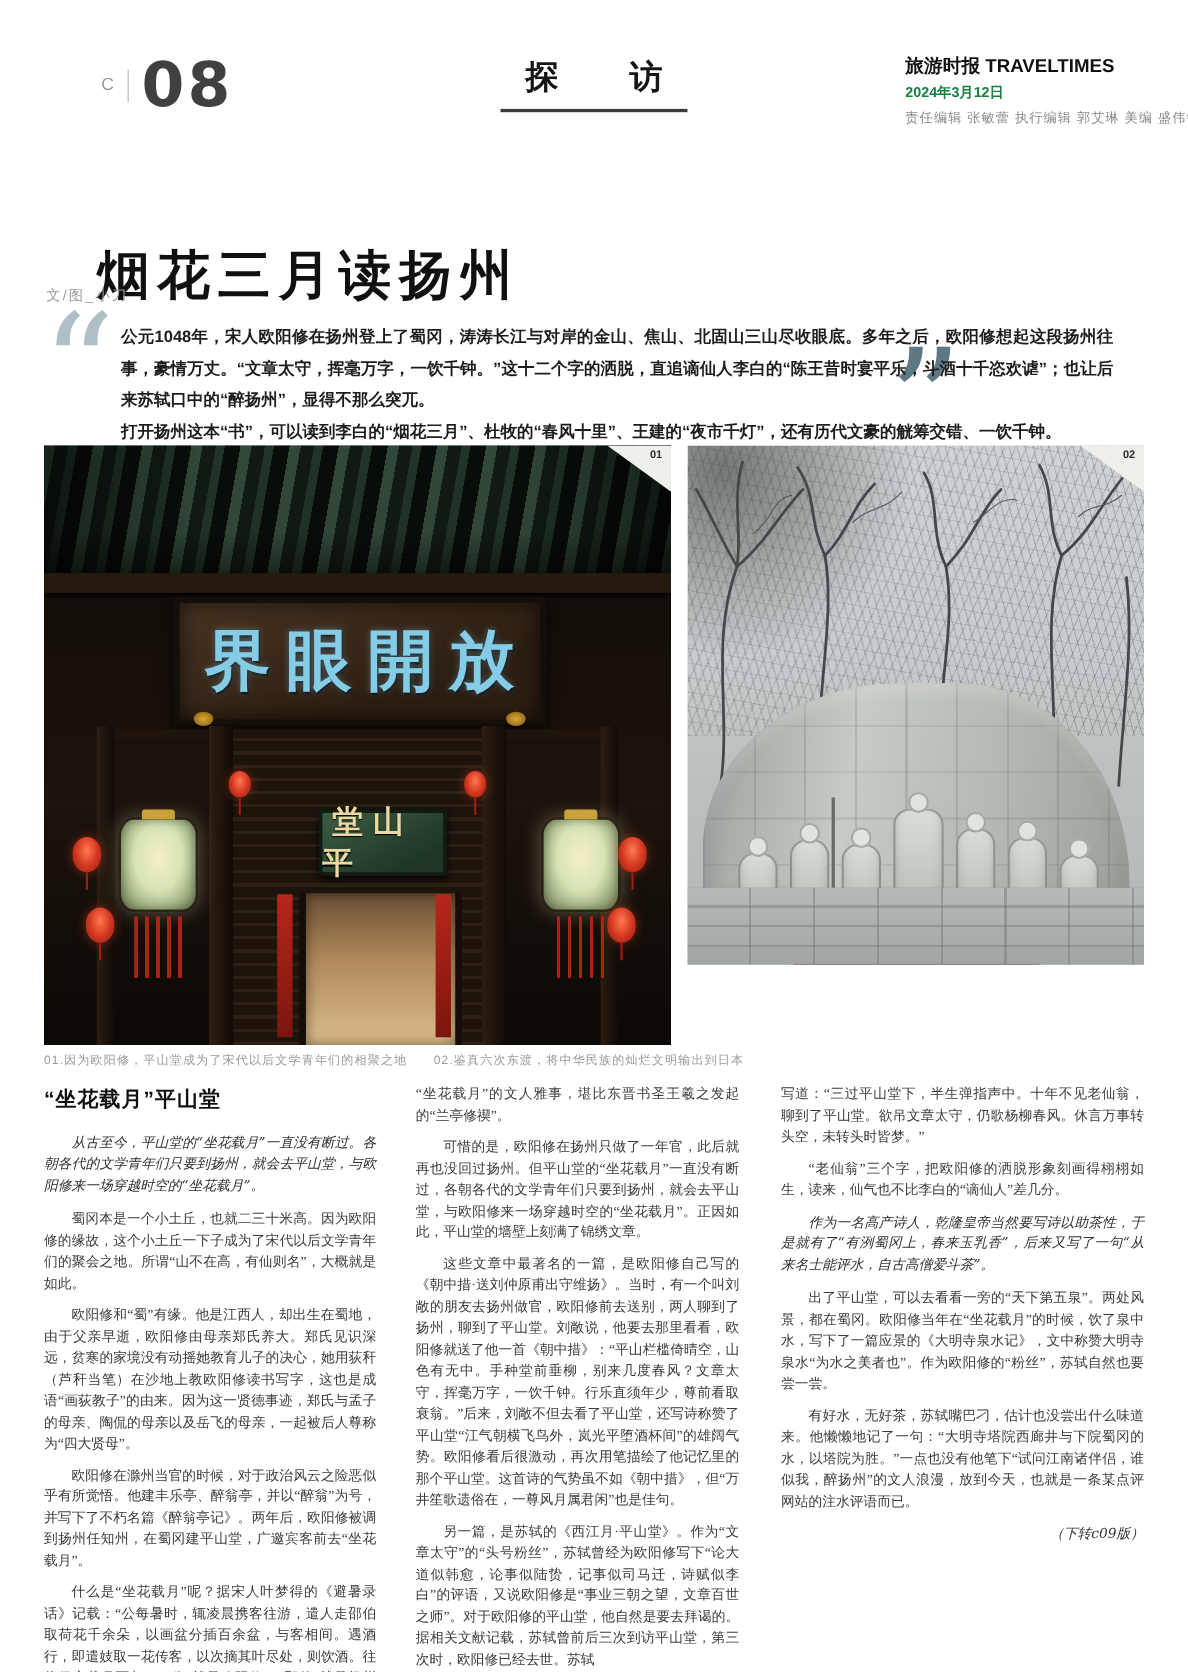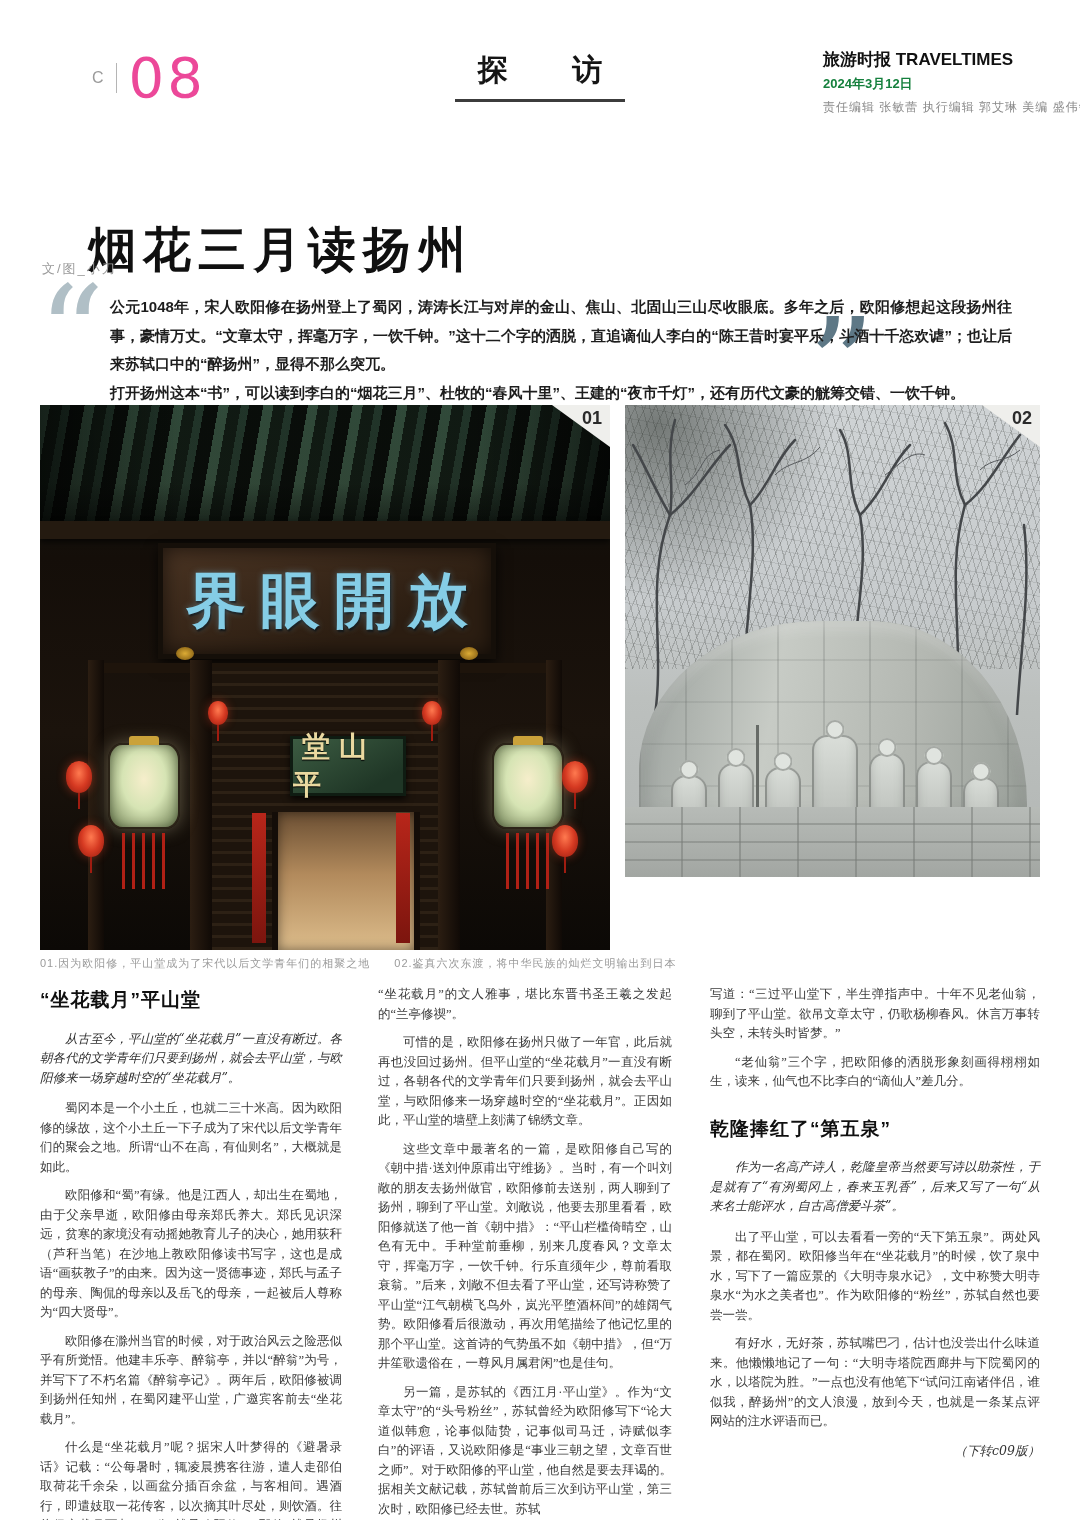--- a/index.html
+++ b/index.html
@@ -3,21 +3,21 @@
 <meta charset="utf-8">
 <style>
   html,body{margin:0;padding:0;background:#e9e9e9;}
   #page{position:relative;width:1080px;height:1520px;background:#ffffff;margin:0 auto;
         overflow:hidden;font-family:"Liberation Sans",sans-serif;color:#222;}
 
   
   .pageno-block{position:absolute;left:92px;top:50px;display:flex;align-items:center;gap:12px;}
   .section-code{font-size:16px;color:#9a9a9a;}
   .pageno-divider{width:1px;height:30px;background:#b5b5b5;}
-  .pageno{font-size:56px;font-weight:400;color:#ec4899;font-family:"DejaVu Sans",sans-serif;letter-spacing:3px;line-height:1;}
+  .pageno{font-size:56px;font-weight:700;color:#404040;font-family:"DejaVu Sans",sans-serif;letter-spacing:3px;line-height:1;}
   .section-title{position:absolute;left:50%;transform:translateX(-50%);top:50px;
         font-size:30px;font-weight:700;color:#151515;letter-spacing:28px;text-indent:28px;white-space:nowrap;text-align:right;}
   .section-underline{position:absolute;left:50%;transform:translateX(-50%);top:99px;width:170px;height:3px;background:#3c3c3c;}
   .masthead{position:absolute;left:823px;top:48px;width:230px;}
   .masthead-line1{font-size:17px;font-weight:700;color:#111;white-space:nowrap;}
   .masthead-line1 .en-light{font-weight:700;}
   .masthead-date{font-size:13px;font-weight:700;color:#15803d;margin-top:4px;}
   .masthead-editors{font-size:12px;color:#8a8a8a;margin-top:6px;letter-spacing:1px;white-space:nowrap;}
 
   
@@ -31,21 +31,21 @@
   .lead p{margin:0;}
   .quote-open{position:absolute;left:38px;top:268px;font-size:130px;line-height:1;
         font-family:"DejaVu Serif",serif;color:#b0bfc6;}
   .quote-close{position:absolute;left:808px;top:300px;font-size:130px;line-height:1;
         font-family:"DejaVu Serif",serif;color:#5e7886;}
 
   
   .photo{position:absolute;top:405px;overflow:hidden;}
   .badge{position:absolute;top:0;right:0;width:58px;height:42px;background:#efefec;
         clip-path:polygon(0 0,100% 0,100% 100%);z-index:30;}
-  .badge span{position:absolute;top:3px;right:8px;font-size:18px;font-weight:700;color:#2a2a2a;}
+  .badge span{position:absolute;top:3px;right:8px;font-size:10px;font-weight:700;color:#2a2a2a;}
 
   
   #photo1{left:40px;width:570px;height:545px;
         background:linear-gradient(180deg,#131a14 0%,#140e09 28%,#1b130c 60%,#0c0906 100%);}
   .ph1-ceiling{position:absolute;left:0;top:0;width:100%;height:120px;
         background:repeating-linear-gradient(100deg,rgba(72,112,88,.55) 0 10px,rgba(16,26,19,.85) 10px 22px,
         rgba(46,78,62,.5) 22px 30px,rgba(8,12,9,.9) 30px 44px);}
   .ph1-ceiling-shade{position:absolute;left:0;top:0;width:100%;height:130px;
         background:linear-gradient(90deg,rgba(0,0,0,.55),transparent 25%,transparent 75%,rgba(0,0,0,.55)),
         linear-gradient(180deg,transparent 60%,rgba(0,0,0,.6));}
@@ -266,20 +266,19 @@
   <div class="col" id="col2">
     <p class="noindent">“坐花载月”的文人雅事，堪比东晋书圣王羲之发起的“兰亭修禊”。</p>
     <p>可惜的是，欧阳修在扬州只做了一年官，此后就再也没回过扬州。但平山堂的“坐花载月”一直没有断过，各朝各代的文学青年们只要到扬州，就会去平山堂，与欧阳修来一场穿越时空的“坐花载月”。正因如此，平山堂的墙壁上刻满了锦绣文章。</p>
     <p>这些文章中最著名的一篇，是欧阳修自己写的《朝中措·送刘仲原甫出守维扬》。当时，有一个叫刘敞的朋友去扬州做官，欧阳修前去送别，两人聊到了扬州，聊到了平山堂。刘敞说，他要去那里看看，欧阳修就送了他一首《朝中措》：“平山栏槛倚晴空，山色有无中。手种堂前垂柳，别来几度春风？文章太守，挥毫万字，一饮千钟。行乐直须年少，尊前看取衰翁。”后来，刘敞不但去看了平山堂，还写诗称赞了平山堂“江气朝横飞鸟外，岚光平堕酒杯间”的雄阔气势。欧阳修看后很激动，再次用笔描绘了他记忆里的那个平山堂。这首诗的气势虽不如《朝中措》，但“万井笙歌遗俗在，一尊风月属君闲”也是佳句。</p>
     <p>另一篇，是苏轼的《西江月·平山堂》。作为“文章太守”的“头号粉丝”，苏轼曾经为欧阳修写下“论大道似韩愈，论事似陆贽，记事似司马迁，诗赋似李白”的评语，又说欧阳修是“事业三朝之望，文章百世之师”。对于欧阳修的平山堂，他自然是要去拜谒的。据相关文献记载，苏轼曾前后三次到访平山堂，第三次时，欧阳修已经去世。苏轼</p>
   </div>
 
   <div class="col" id="col3">
     <p class="noindent">写道：“三过平山堂下，半生弹指声中。十年不见老仙翁，聊到了平山堂。欲吊文章太守，仍歌杨柳春风。休言万事转头空，未转头时皆梦。”</p>
     <p>“老仙翁”三个字，把欧阳修的洒脱形象刻画得栩栩如生，读来，仙气也不比李白的“谪仙人”差几分。</p>
-    <h2 class="second">乾隆捧红了“第五泉”</h2>
     <p class="kaiti">作为一名高产诗人，乾隆皇帝当然要写诗以助茶性，于是就有了“有洌蜀冈上，春来玉乳香”，后来又写了一句“从来名士能评水，自古高僧爱斗茶”。</p>
     <p>出了平山堂，可以去看看一旁的“天下第五泉”。两处风景，都在蜀冈。欧阳修当年在“坐花载月”的时候，饮了泉中水，写下了一篇应景的《大明寺泉水记》，文中称赞大明寺泉水“为水之美者也”。作为欧阳修的“粉丝”，苏轼自然也要尝一尝。</p>
     <p>有好水，无好茶，苏轼嘴巴刁，估计也没尝出什么味道来。他懒懒地记了一句：“大明寺塔院西廊井与下院蜀冈的水，以塔院为胜。”一点也没有他笔下“试问江南诸伴侣，谁似我，醉扬州”的文人浪漫，放到今天，也就是一条某点评网站的注水评语而已。</p>
     <p class="continuation">（下转c09版）</p>
   </div>
 
 </div>
 
 </body></html>

